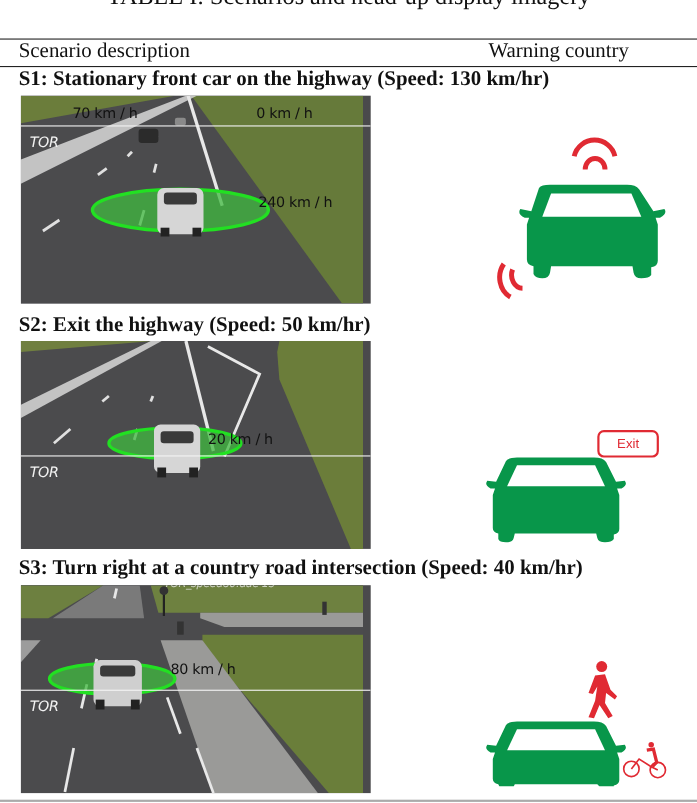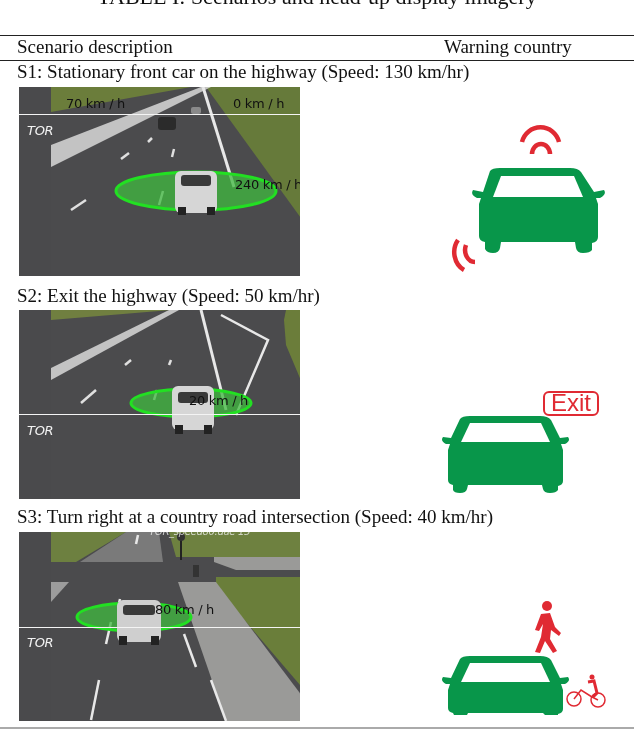--- a/index.html
+++ b/index.html
@@ -3,31 +3,31 @@
 <meta charset="utf-8">
 <style>
   html, body { margin: 0; padding: 0; background: #ffffff; }
   body { width: 634px; height: 730px; position: relative; overflow: hidden;
          font-family: "Liberation Serif", "DejaVu Serif", serif; color: #111; }
   .caption { position: absolute; left: 0; top: -16px; width: 634px; text-align: center;
              font-size: 22px; white-space: nowrap; }
   .rule { position: absolute; left: 0; width: 634px; height: 1px; background: #222; }
   .rule.bottom { background: #aaa; height: 2px; }
   .hdr { position: absolute; font-size: 19px; }
-  .scen { position: absolute; left: 17px; font-size: 19px; white-space: nowrap; }
-  .sim { position: absolute; left: 19px; width: 249px; overflow: hidden; background: #4a4a4c; padding-left: 32px; }
+  .scen { position: absolute; left: 17px; font-size: 19px; white-space: nowrap; font-weight: bold; }
+  .sim { position: absolute; left: 19px; width: 318px; overflow: hidden; background: #4a4a4c; }
   .sim svg { display: block; }
   .hud { position: absolute; font-family: "DejaVu Sans", "Liberation Sans", sans-serif;
          font-size: 13px; color: #111; white-space: nowrap; letter-spacing: -0.3px; }
   .hud.white { color: #f2f2f2; font-style: italic; }
   .tor-line { position: absolute; left: 0; width: 100%; height: 1px; background: #f4f4f4; }
   .ico { position: absolute; }
   .exit-sign { position: absolute; left: 543px; top: 391px; width: 56px; height: 25px;
                border: 2.5px solid #e02a33; border-radius: 6px; box-sizing: border-box;
-               font-family: "Liberation Sans", "DejaVu Sans", sans-serif; font-size: 24px;
+               font-family: "Liberation Sans", "DejaVu Sans", sans-serif; font-size: 12px;
                color: #e02a33; text-align: center; line-height: 20px; background: #fff; }
 </style>
 </head>
 <body>
 
 <div class="caption">TABLE I: Scenarios and head-up display imagery</div>
 
 <div class="rule" style="top:35px"></div>
 <div class="hdr" style="left:17px; top:36px">Scenario description</div>
 <div class="hdr" style="left:444px; top:36px">Warning country</div>

